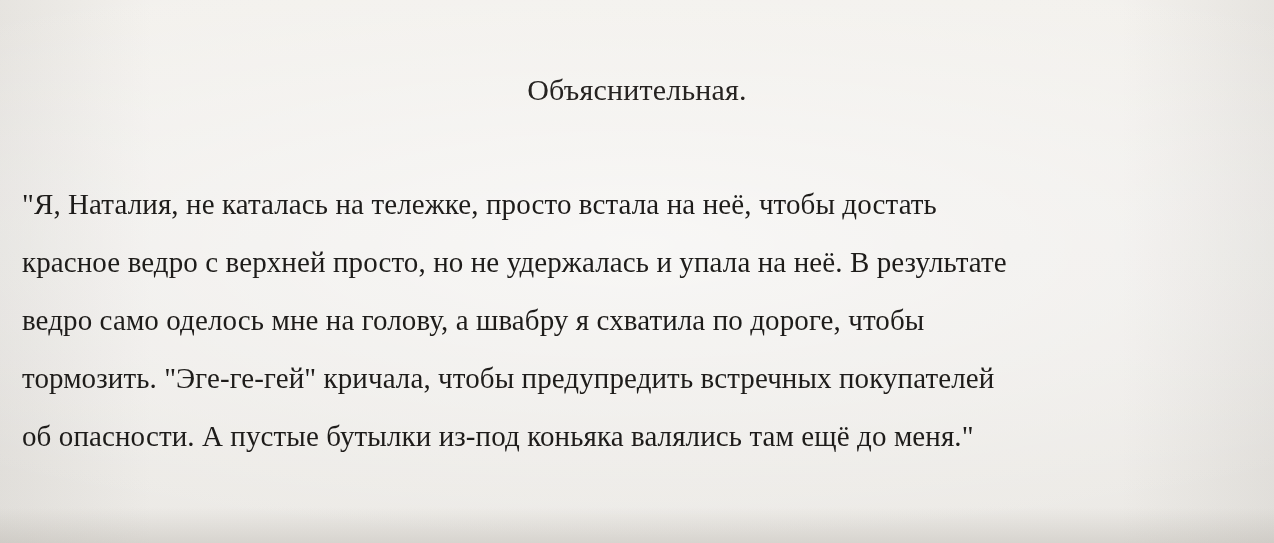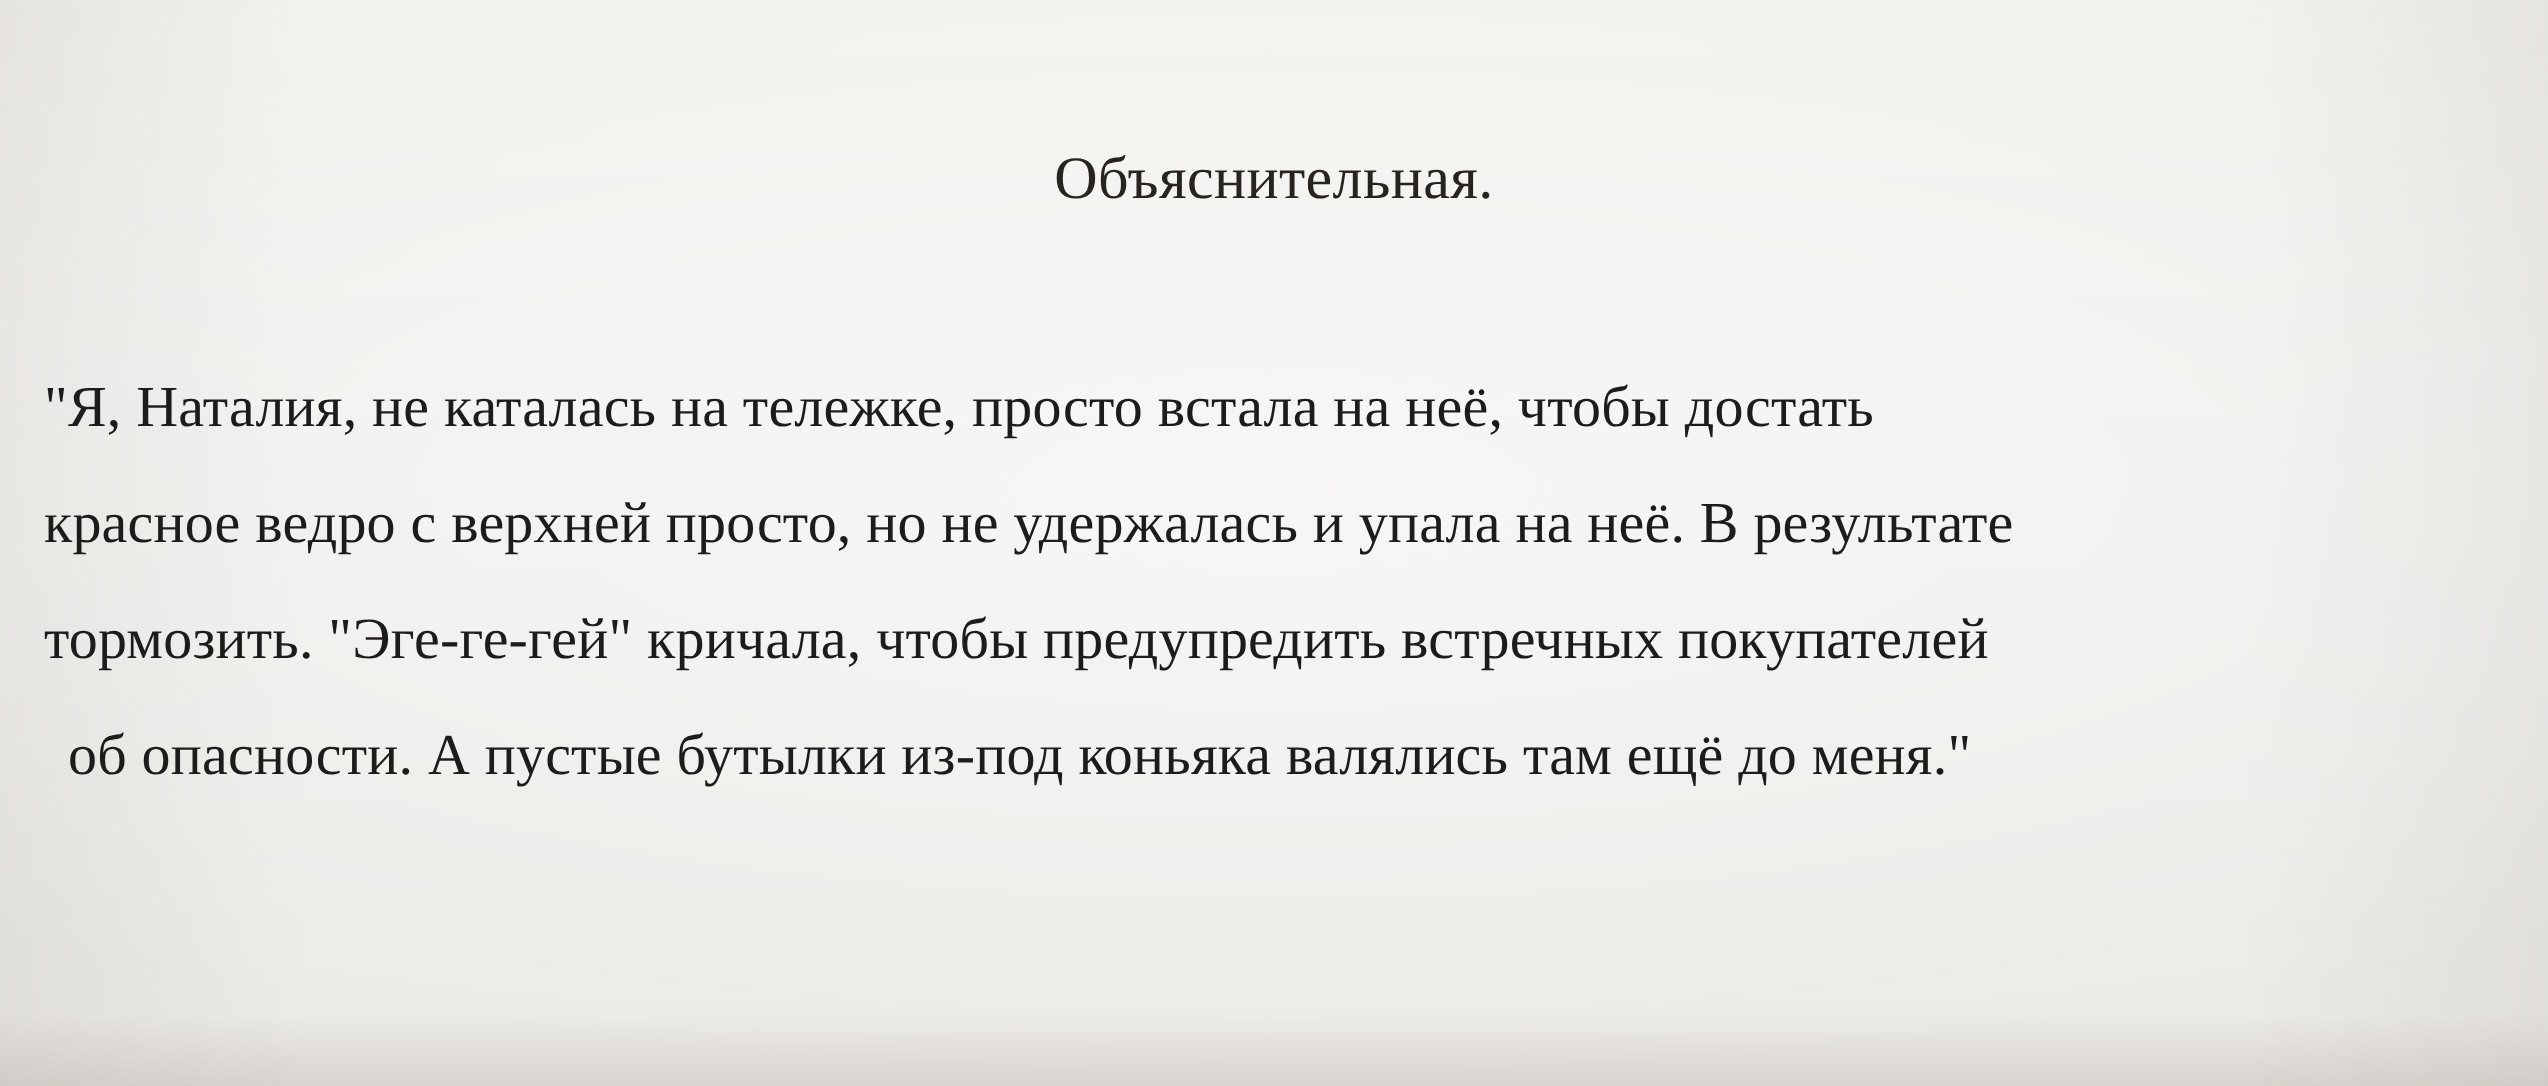--- a/index.html
+++ b/index.html
@@ -63,30 +63,30 @@
     text-align: justify;
     text-justify: inter-word;
     letter-spacing: 0.1px;
   }
   .body-text .line {
     display: block;
     white-space: nowrap;
   }
   .body-text .line.last {
     display: block;
-    margin-left: 12px;
   }
 </style>
 </head>
 <body>
 
 <div class="page">
 
   <div class="doc-title">Объяснительная.</div>
 
   <div class="body-text">
     <span class="line">"Я, Наталия, не каталась на тележке, просто встала на неё, чтобы достать</span>
     <span class="line">красное ведро с верхней просто, но не удержалась и упала на неё. В результате</span>
+    <span class="line">ведро само оделось мне на голову, а швабру я схватила по дороге, чтобы</span>
     <span class="line">тормозить. "Эге-ге-гей" кричала, чтобы предупредить встречных покупателей</span>
     <span class="line last">об опасности. А пустые бутылки из-под коньяка валялись там ещё до меня."</span>
   </div>
 
 </div>
 
 </body></html>

